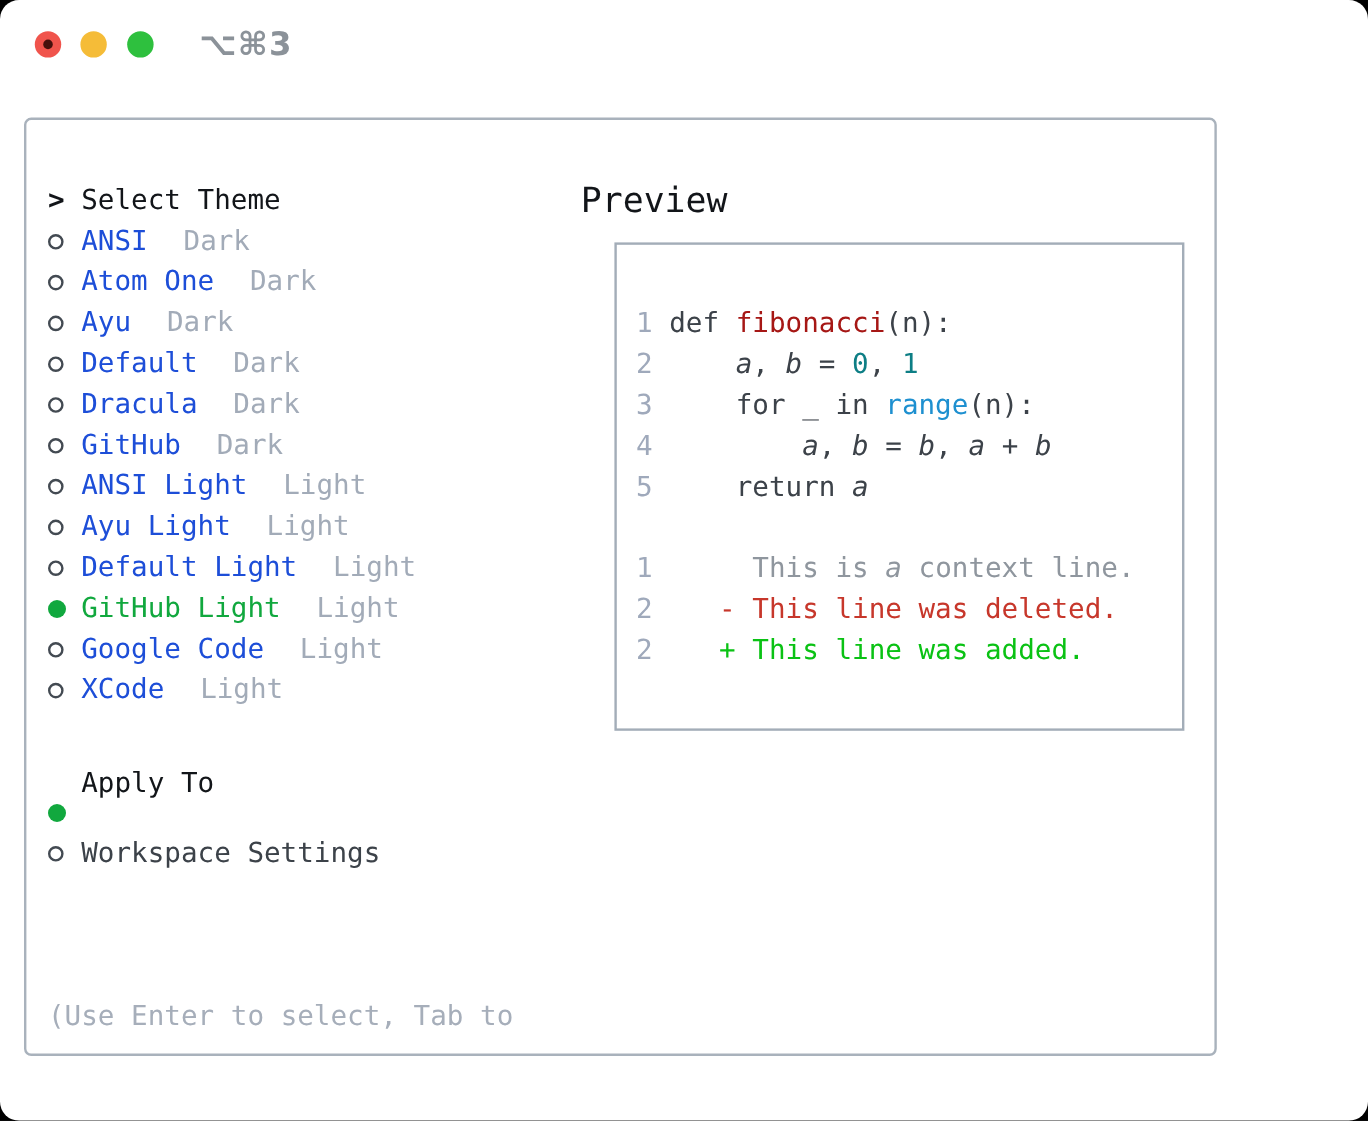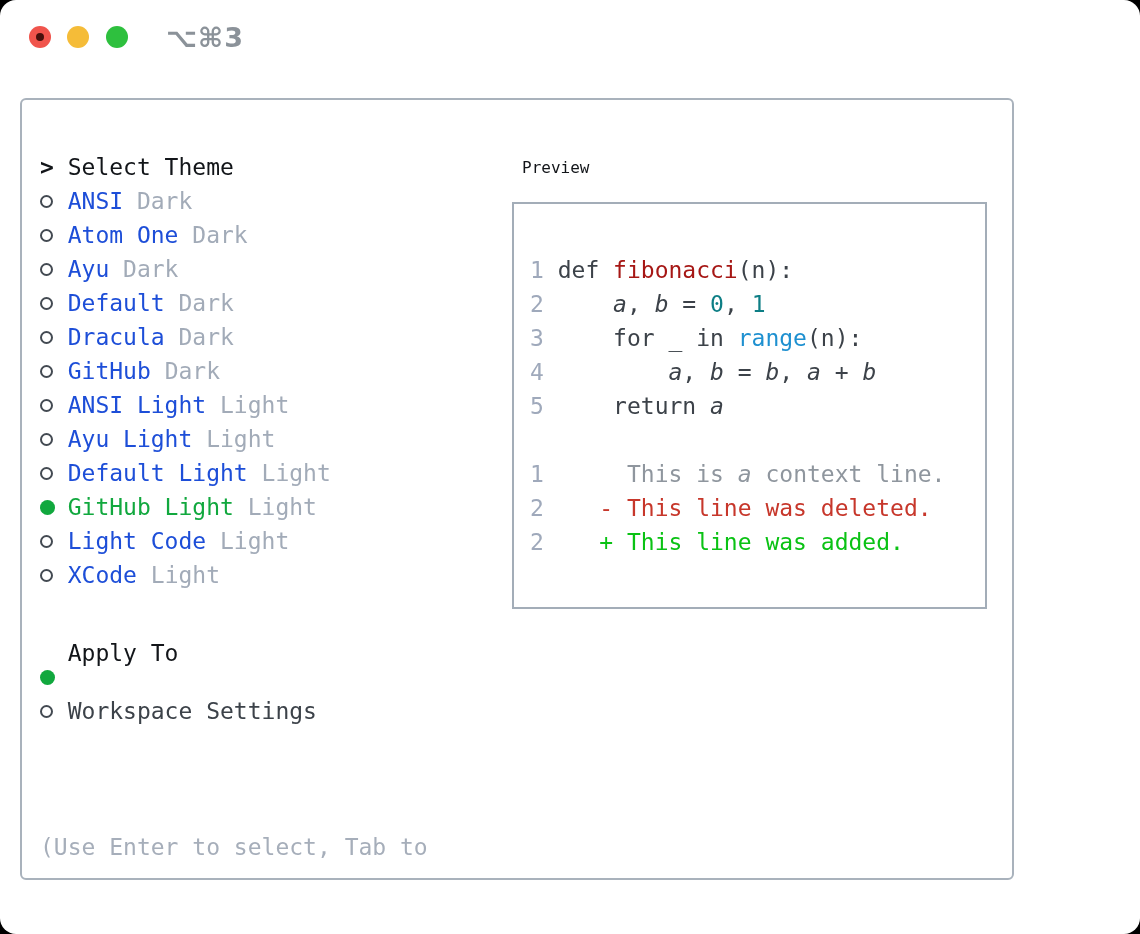--- a/index.html
+++ b/index.html
@@ -28,27 +28,27 @@
   }
   .left-col { position: absolute; left: 18px; top: 50px; width: 450px; font-size: 23px; color: #3c4249; }
   .row { display: flex; align-items: center; height: 34px; white-space: pre; }
   .gutter { display: inline-flex; align-items: center; width: 2ch; flex: 0 0 auto; }
   .prompt { font-weight: bold; color: #121519; }
   .h { font-weight: normal; color: #121519; }
   .bullet { width: 13px; height: 13px; border-radius: 50%; border: 2px solid #434a52; display: inline-block; }
   .bullet.sel { width: 15px; height: 15px; border: none; background: #11a83e; }
   .tname { color: #1d4ed8; }
   .tname.sel { color: #11a83e; }
-  .tvariant { color: #a2abb8; }
+  .tvariant { color: #a2abb8; margin-left: 16px; }
   .apply-title { color: #121519; margin-top: 20px; }
   .opt-label.sel { color: #11a83e; }
   .spacer { height: 34px; }
   .help { margin-top: 0; color: #a6aeba; font-size: 23px; line-height: 34px; white-space: pre; }
   
-  .preview-title { position: absolute; left: 500px; top: 50px; font-size: 16px; height: 34px; display: flex; align-items: center; }
+  .preview-title { position: absolute; left: 462px; top: 50px; font-size: 29px; height: 34px; display: flex; align-items: center; }
   .preview-box {
     position: absolute; left: 490px; top: 102px; width: 475px; height: 407px;
     border: 2px solid #a3adb8; background: #fff; overflow: hidden;
   }
   .preview-lines { padding: 49px 0 0 16px; font-size: 23px; }
   .pline { height: 34px; display: flex; align-items: center; white-space: pre; color: #3c4249; }
   .tok-lnum  { color: #9fa9bb; }
   .tok-code  { color: #3c4249; text-align: right; }
   .tok-func  { color: #a61715; }
   .tok-num   { color: #0d7e85; }
@@ -84,21 +84,21 @@
           <div class="row"><span class="gutter"><span class="bullet"></span></span><span class="tname">ANSI</span><span class="tvariant"> Dark</span></div>
           <div class="row"><span class="gutter"><span class="bullet"></span></span><span class="tname">Atom One</span><span class="tvariant"> Dark</span></div>
           <div class="row"><span class="gutter"><span class="bullet"></span></span><span class="tname">Ayu</span><span class="tvariant"> Dark</span></div>
           <div class="row"><span class="gutter"><span class="bullet"></span></span><span class="tname">Default</span><span class="tvariant"> Dark</span></div>
           <div class="row"><span class="gutter"><span class="bullet"></span></span><span class="tname">Dracula</span><span class="tvariant"> Dark</span></div>
           <div class="row"><span class="gutter"><span class="bullet"></span></span><span class="tname">GitHub</span><span class="tvariant"> Dark</span></div>
           <div class="row"><span class="gutter"><span class="bullet"></span></span><span class="tname">ANSI Light</span><span class="tvariant"> Light</span></div>
           <div class="row"><span class="gutter"><span class="bullet"></span></span><span class="tname">Ayu Light</span><span class="tvariant"> Light</span></div>
           <div class="row"><span class="gutter"><span class="bullet"></span></span><span class="tname">Default Light</span><span class="tvariant"> Light</span></div>
           <div class="row"><span class="gutter"><span class="bullet sel"></span></span><span class="tname sel">GitHub Light</span><span class="tvariant"> Light</span></div>
-          <div class="row"><span class="gutter"><span class="bullet"></span></span><span class="tname">Light Code</span><span class="tvariant"> Light</span></div>
+          <div class="row"><span class="gutter"><span class="bullet"></span></span><span class="tname">Google Code</span><span class="tvariant"> Light</span></div>
           <div class="row"><span class="gutter"><span class="bullet"></span></span><span class="tname">XCode</span><span class="tvariant"> Light</span></div>
         </div>
 
       <div class="spacer"></div>
 
       <div class="row">
         <span class="gutter"></span><span class="apply-title">Apply To</span>
       </div>
 
       <div id="apply-list">

